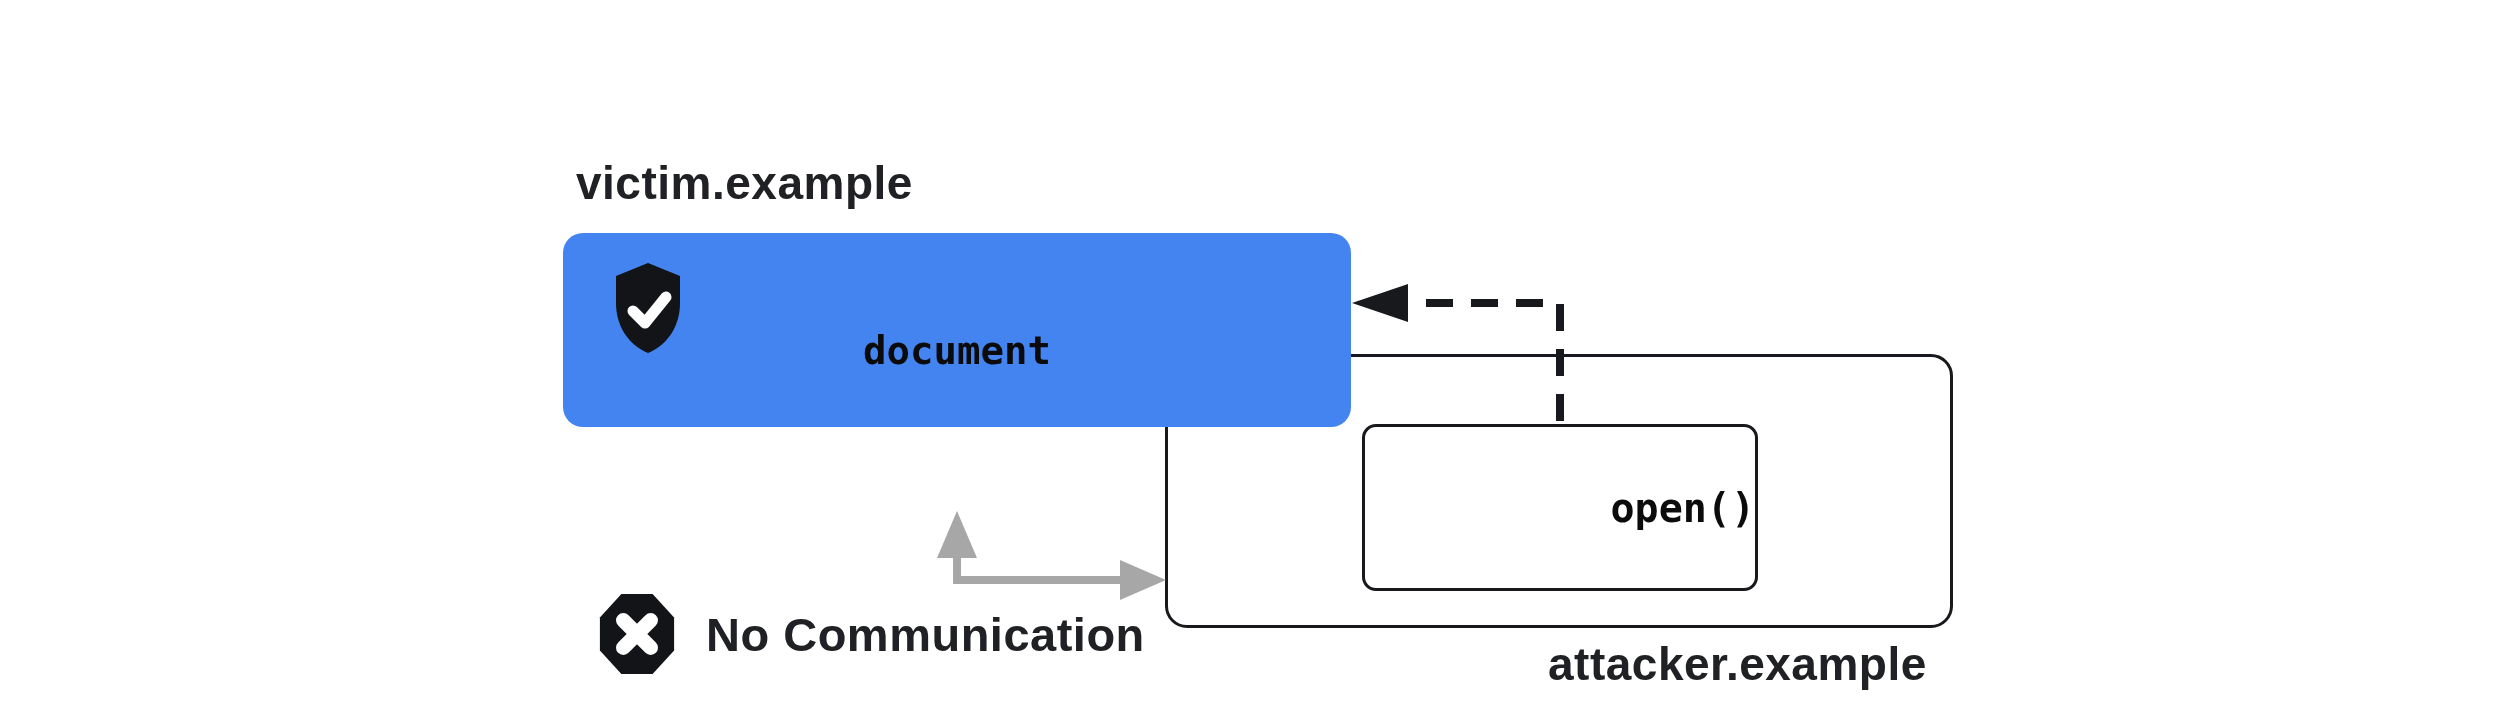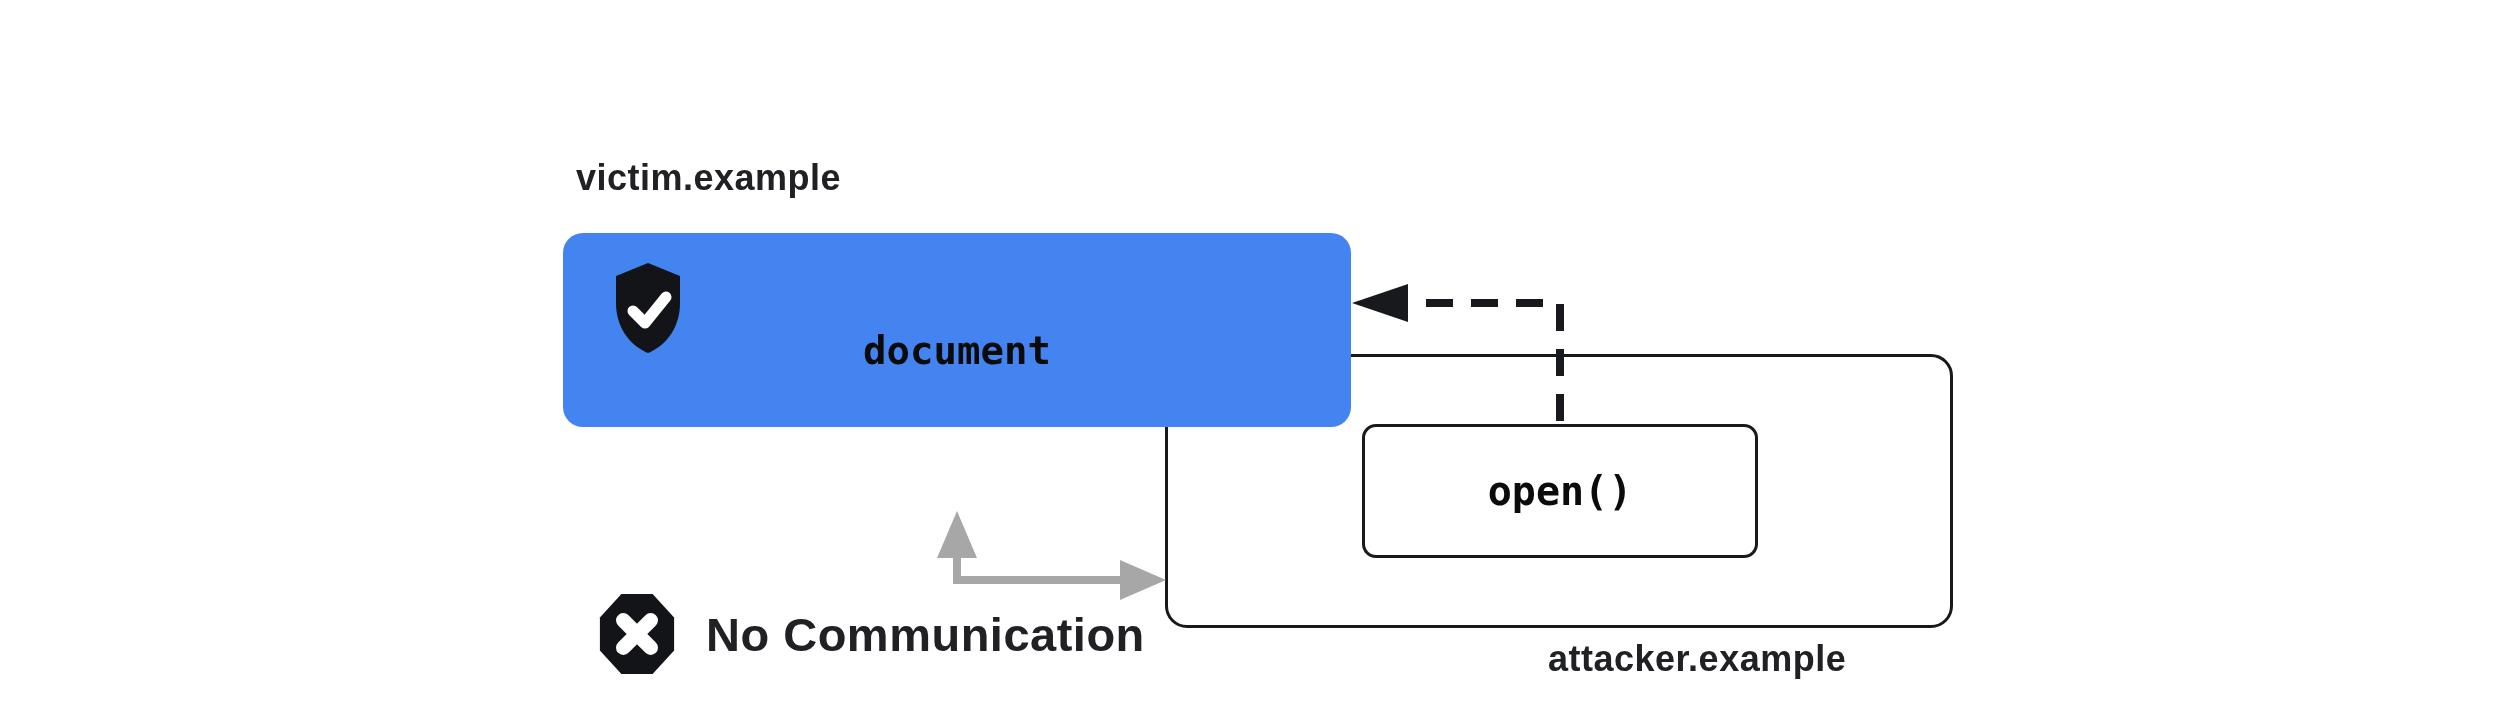--- a/index.html
+++ b/index.html
@@ -15,21 +15,21 @@
   html, body { width: 2500px; height: 727px; background: var(--background); overflow: hidden; }
   .canvas {
     position: relative;
     width: 2500px;
     height: 727px;
     background: var(--background);
     font-family: "Liberation Sans", sans-serif;
   }
   .domain-label {
     position: absolute;
-    font-size: 36px;
+    font-size: 46px;
     font-weight: 700;
     line-height: 1.1;
     color: var(--label-text);
     letter-spacing: 0.5px;
     white-space: nowrap;
   }
   #victim-label { left: 576px; top: 158px; }
   #attacker-label { left: 1548px; top: 639px; text-align: right; }
 
   .victim-box {
@@ -62,28 +62,28 @@
     left: 1165px; top: 354px;
     width: 788px; height: 274px;
     background: #FFFFFF;
     border: 3.5px solid var(--outline);
     border-radius: 22px;
     z-index: 1;
   }
   .open-box {
     position: absolute;
     left: 1362px; top: 424px;
-    width: 396px; height: 134px;
+    width: 396px; height: 167px;
     background: #FFFFFF;
     border: 3.5px solid var(--outline);
     border-radius: 14px;
     z-index: 2;
     display: flex;
     align-items: center;
-    justify-content: center;
+    justify-content: flex-end;
   }
   .open-box span {
     font-family: "DejaVu Sans Mono", monospace;
     font-weight: 700;
     font-size: 40px;
     color: var(--code-text);
   }
 
   .arrows-overlay {
     position: absolute;

